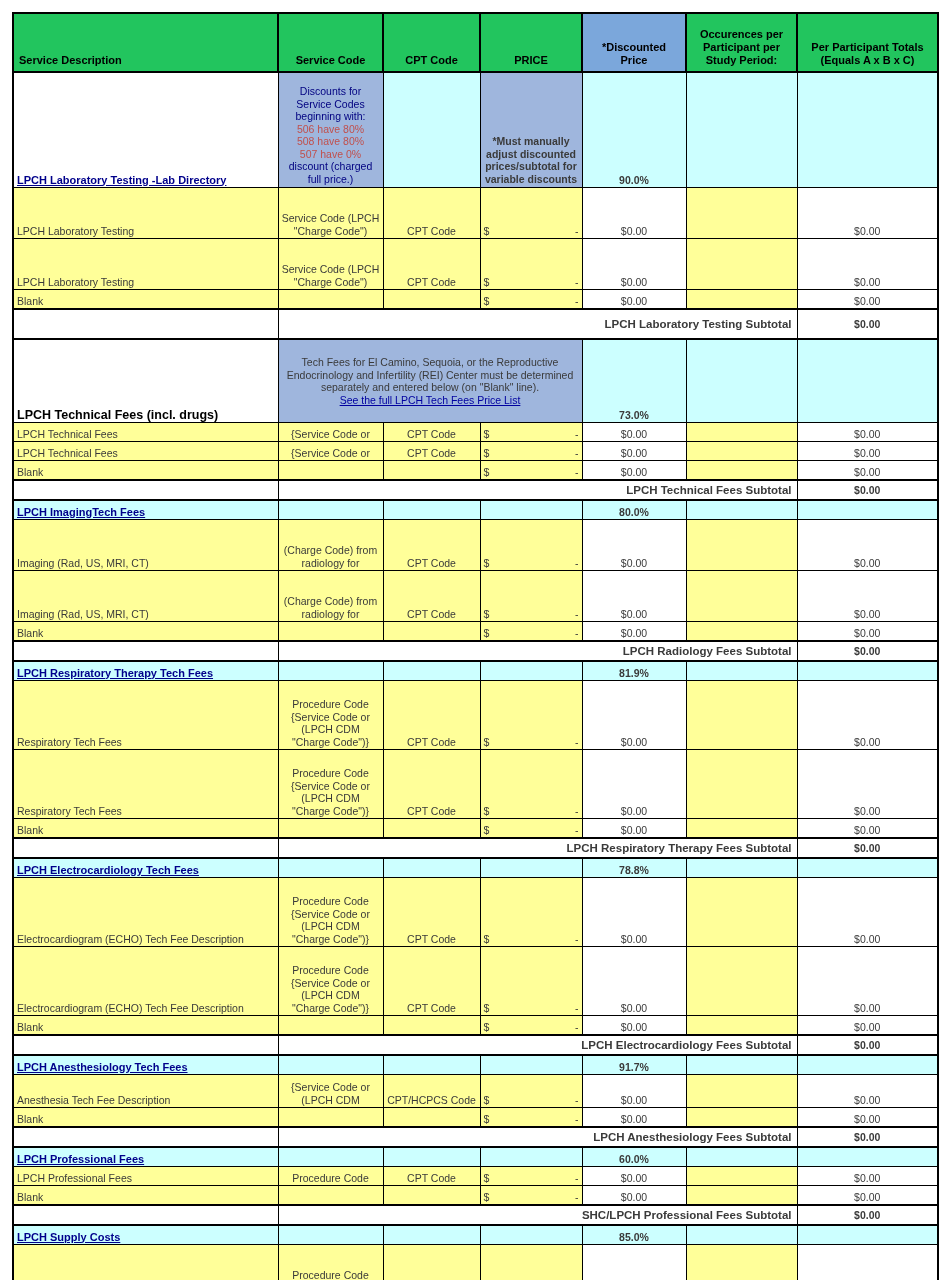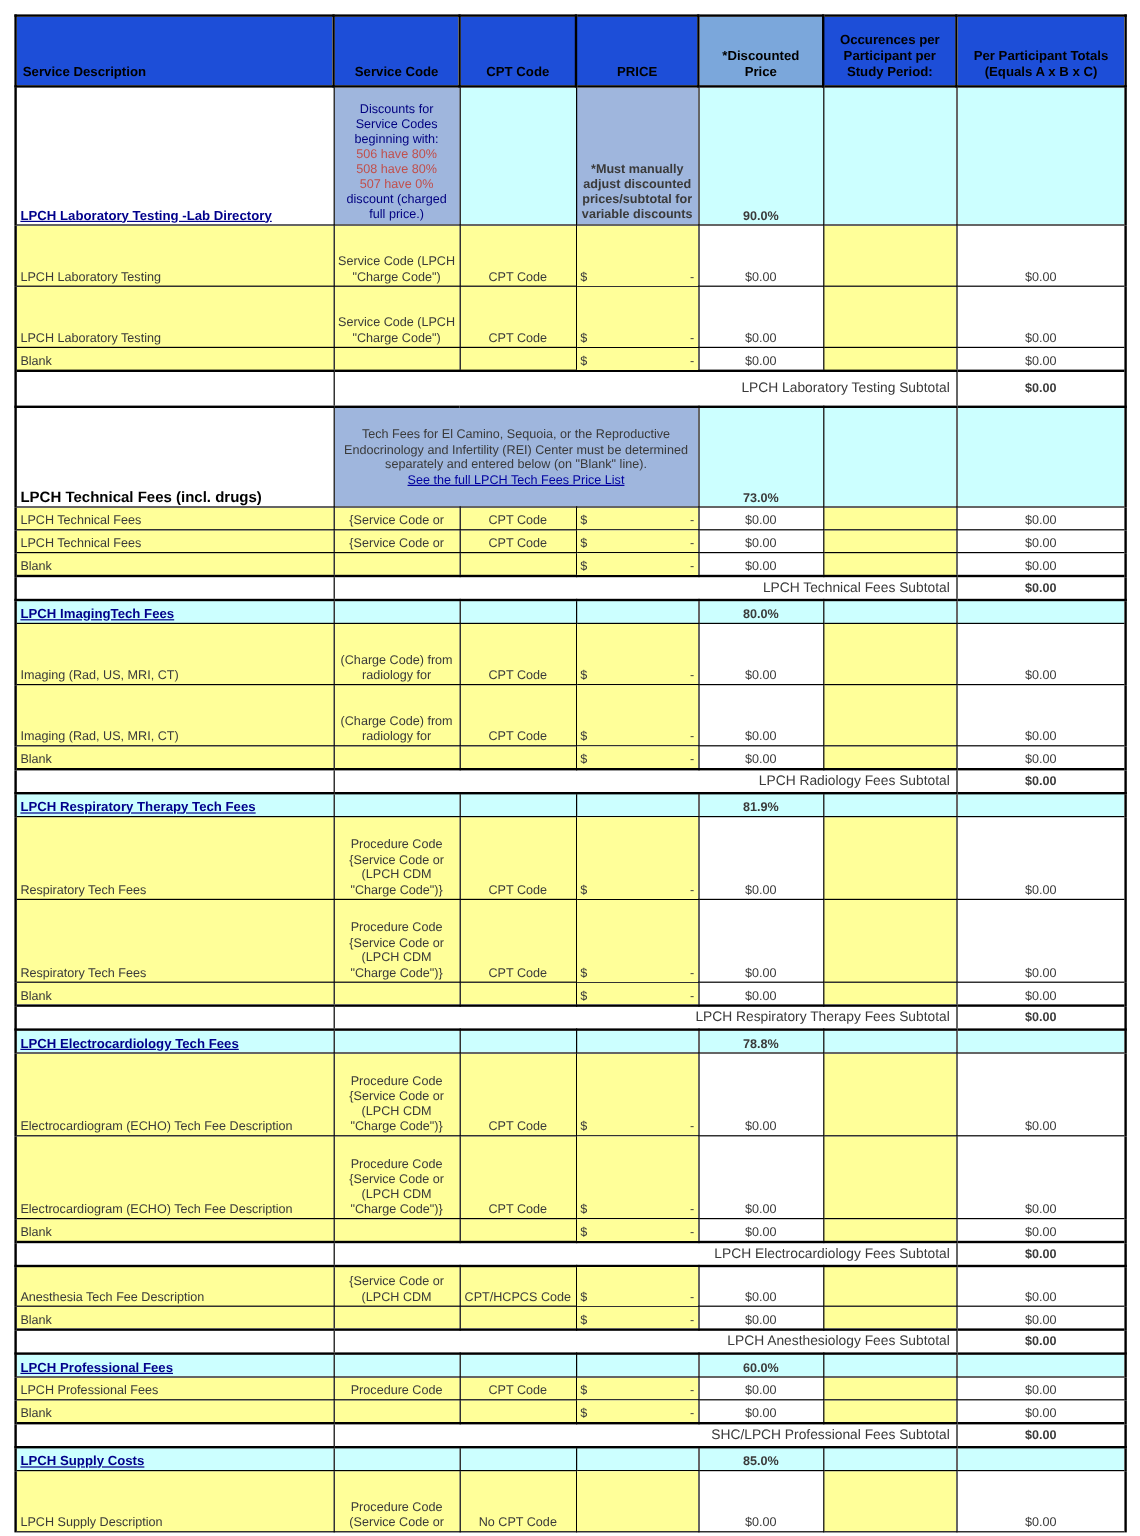--- a/index.html
+++ b/index.html
@@ -24,37 +24,37 @@
   col.c-desc{width:265px;}
   col.c-svc{width:105px;}
   col.c-cpt{width:97px;}
   col.c-price{width:102px;}
   col.c-disc{width:104px;}
   col.c-occ{width:111px;}
   col.c-tot{width:141px;}
 
   
   tr.hdr td{
-    background:#1d4ed8;color:#000000;font-weight:bold;font-size:11px;
+    background:#22c55e;color:#000000;font-weight:bold;font-size:11px;
     height:52px;vertical-align:bottom;text-align:center;
     border:2px solid #000000;line-height:13px;padding-bottom:4px;
   }
   tr.hdr td.desc{text-align:left;padding-left:5px;}
   tr.hdr td.disc{background:#7ba7db;}
 
   
   .f-cyan{background:#ccffff;}
   .f-yellow{background:#ffff99;}
   .f-white{background:#ffffff;}
   .f-blue{background:#9fb6dd;}
 
   
   .t-center{text-align:center;}
   .t-right{text-align:right;}
-  .t-bold{font-weight:normal;color:#000000;}
+  .t-bold{font-weight:bold;color:#000000;}
   .t-navy{color:#000080;}
   .t-red{color:#c0504d;}
   .t-link{color:#0000a0;text-decoration:underline;}
 
   .sec-title{
     font-size:11px;font-weight:bold;color:#00008b;
     text-decoration:underline;letter-spacing:0px;
   }
   .big-title{
     font-size:12.5px;font-weight:bold;color:#000000;
@@ -365,20 +365,29 @@
           <td class="f-white money">$0.00</td>
           <td class="f-yellow t-center"></td>
           <td class="f-white money rb-thick">$0.00</td>
         </tr>
         <tr>
           <td class="f-white lb-thick" style="height: 16px; border-bottom: 2px solid rgb(0, 0, 0); border-top: 2px solid rgb(0, 0, 0);"></td>
           <td class="f-white t-right t-bold" colspan="5" style="font-size: 11.5px; vertical-align: middle; padding-right: 5px; border-bottom: 2px solid rgb(0, 0, 0); border-top: 2px solid rgb(0, 0, 0);">LPCH Electrocardiology Fees Subtotal</td>
           <td class="f-white money-b rb-thick" style="vertical-align: middle; border-bottom: 2px solid rgb(0, 0, 0); border-top: 2px solid rgb(0, 0, 0);">$0.00</td>
         </tr>
         <tr>
+          <td class="f-cyan lb-thick" style="height: 16px; vertical-align: bottom; border-top: 2px solid rgb(0, 0, 0);"><span class="sec-title">LPCH  Anesthesiology Tech Fees</span></td>
+          <td class="f-cyan" style="border-top: 2px solid rgb(0, 0, 0);"></td>
+          <td class="f-cyan" style="border-top: 2px solid rgb(0, 0, 0);"></td>
+          <td class="f-cyan" style="border-top: 2px solid rgb(0, 0, 0);"></td>
+          <td class="f-cyan pct" style="vertical-align: bottom; border-top: 2px solid rgb(0, 0, 0);">91.7%</td>
+          <td class="f-cyan" style="border-top: 2px solid rgb(0, 0, 0);"></td>
+          <td class="f-cyan rb-thick" style="border-top: 2px solid rgb(0, 0, 0);"></td>
+        </tr>
+        <tr>
           <td class="f-yellow lb-thick" style="height: 30px; margin-left: 16px;">Anesthesia Tech Fee Description</td>
           <td class="f-yellow t-center">{Service Code or (LPCH CDM</td>
           <td class="f-yellow t-center">CPT/HCPCS Code</td>
           <td class="f-yellow pricecell">
             <span class="dollar">$</span>
             <span class="dash">-</span>
           </td>
           <td class="f-white money">$0.00</td>
           <td class="f-yellow t-center"></td>
           <td class="f-white money rb-thick">$0.00</td>

